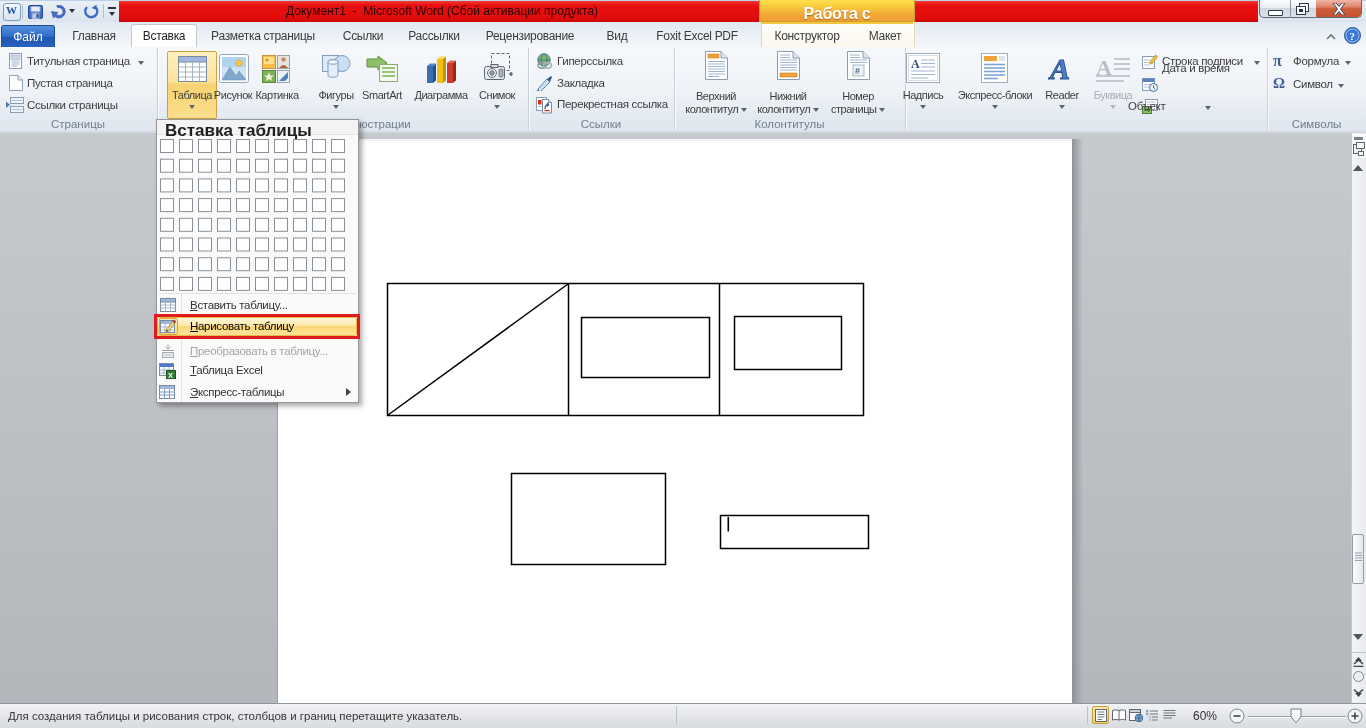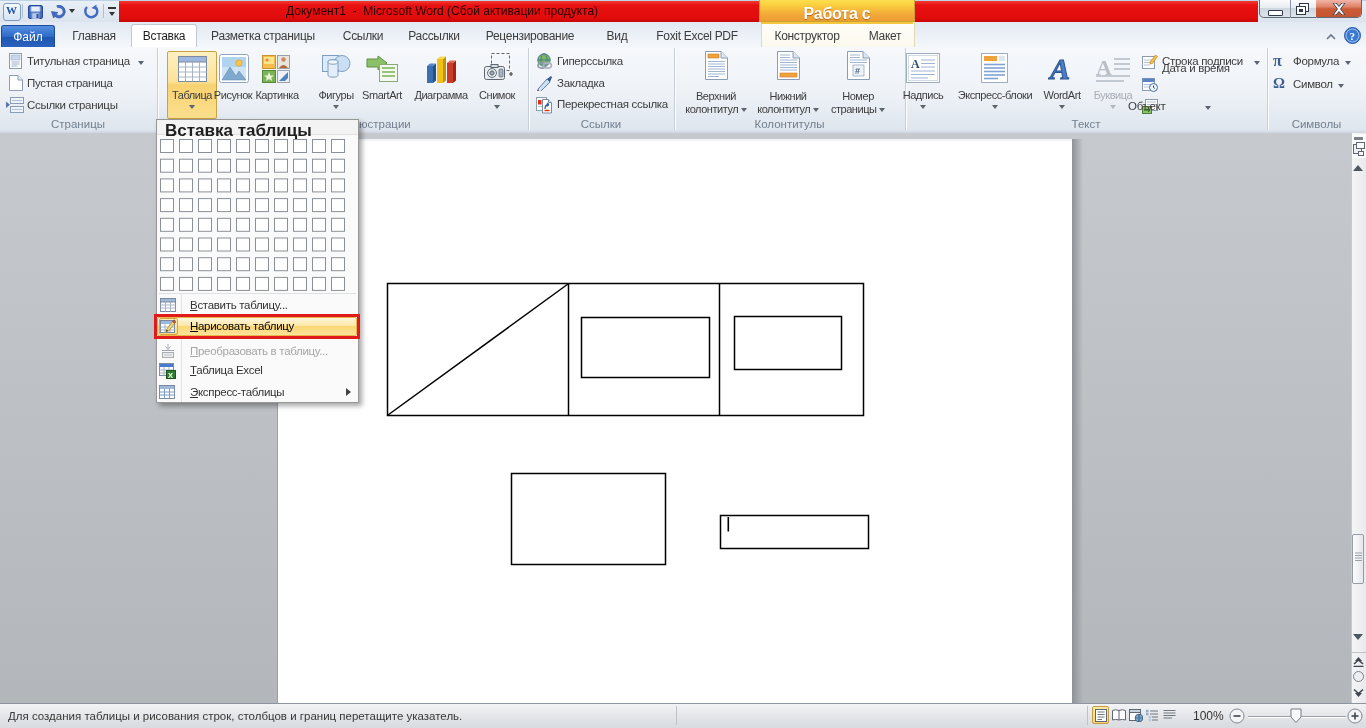--- a/index.html
+++ b/index.html
@@ -290,21 +290,21 @@
         <line x1="3" y1="18.5" x2="24" y2="18.5"></line>
         <line x1="3" y1="22" x2="24" y2="22"></line>
         <line x1="3" y1="25.5" x2="17" y2="25.5"></line>
       </g>
     </svg>
 <div class="ab ctr ilbl" style="left:945px;top:89px;width:100px">Экспресс-блоки</div>
 <div class="ab da" style="left:992px;top:105px"></div>
 <svg class="ab" style="left:1048px;top:52px" width="30" height="32">
       <text x="2" y="27" font-size="30" font-style="italic" font-weight="bold" font-family="Liberation Serif" fill="#4a7ec9" stroke="#2c5492" stroke-width="1">A</text>
     </svg>
-<div class="ab ctr ilbl" style="left:1032px;top:89px;width:60px">WordArt</div>
+<div class="ab ctr ilbl" style="left:1032px;top:89px;width:60px">Reader</div>
 <div class="ab da" style="left:1059px;top:105px"></div>
 <svg class="ab" style="left:1096px;top:53px" width="34" height="30">
       <text x="0" y="22" font-size="22" font-weight="bold" font-family="Liberation Serif" fill="#b9bfc6">A</text>
       <g stroke="#c3c9d0" stroke-width="2">
         <line x1="18" y1="6" x2="34" y2="6"></line>
         <line x1="18" y1="11" x2="34" y2="11"></line>
         <line x1="18" y1="16" x2="34" y2="16"></line>
         <line x1="0" y1="23" x2="34" y2="23"></line>
         <line x1="0" y1="28" x2="28" y2="28"></line>
       </g>
@@ -338,21 +338,20 @@
       <g stroke="#b3c2d6">
         <line x1="5" y1="3" x2="14" y2="3"></line>
         <line x1="5" y1="5.5" x2="14" y2="5.5"></line>
         <line x1="5" y1="8" x2="11" y2="8"></line>
       </g>
       <rect x="0.5" y="7.5" width="9" height="7" fill="#8cc068" stroke="#4e7e33"></rect>
       <path d="M2 11 L8 11 M6 9 L8 11 L6 13" stroke="#2c5a14" fill="none"></path>
     </svg>
 <div class="ab rtxt" style="left:1128px;top:100px">Объект</div>
 <div class="ab da" style="left:1205px;top:106px"></div>
-<div class="lbl" style="left:905px;top:118px;width:362px">Текст</div>
 
 <div class="ab" style="left:1273px;top:52px;font-size:16px;font-weight:bold;color:#3d5e92;font-family:'Liberation Serif',serif">π</div>
 <div class="ab rtxt" style="left:1293px;top:55px">Формула</div>
 <div class="ab da" style="left:1345px;top:61px"></div>
 <div class="ab" style="left:1273px;top:75px;font-size:15px;font-weight:bold;color:#3d5e92;font-family:'Liberation Serif',serif">Ω</div>
 <div class="ab rtxt" style="left:1293px;top:78px">Символ</div>
 <div class="ab da" style="left:1338px;top:84px"></div>
 <div class="lbl" style="left:1267px;top:118px;width:99px">Символы</div>
 
 <div class="ab" style="left:1326px;top:30px;width:8px;height:8px"><svg width="10" height="8">
@@ -445,21 +444,21 @@
       <rect x="2.8" y="9.8" width="2.4" height="2.4" fill="#b7c6da"></rect>
     </svg>
 <svg class="ab" style="left:1163px;top:709px" width="13" height="13">
       <g stroke="#6f7680">
         <line x1="0.5" y1="1.5" x2="12.5" y2="1.5"></line>
         <line x1="0.5" y1="4" x2="12.5" y2="4"></line>
         <line x1="0.5" y1="6.5" x2="12.5" y2="6.5"></line>
         <line x1="0.5" y1="9" x2="9" y2="9"></line>
       </g>
     </svg>
-<div class="ab" style="left:1193px;top:709px;font-size:12px;color:#333">100%</div>
+<div class="ab" style="left:1193px;top:709px;font-size:12px;color:#333">60%</div>
 <svg class="ab" style="left:1229px;top:708px" width="16" height="16">
       <circle cx="8" cy="8" r="7" style="fill:#f2f4f6" stroke="#818892"></circle>
       <line x1="4.5" y1="8" x2="11.5" y2="8" stroke="#3f464f" stroke-width="1.6"></line>
     </svg>
 <div class="ab" style="left:1248px;top:715.5px;width:98px;height:1px;background:#9aa0a8;box-shadow:0 1px 0 #fff"></div>
 <div class="ab" style="left:1295px;top:712px;width:1px;height:8px;background:#9aa0a8"></div>
 <svg class="ab" style="left:1290px;top:708px" width="12" height="16">
       <path d="M1 1 L11 1 L11 9 L6 14.5 L1 9 Z" fill="#f6f8f9" stroke="#757c86"></path>
     </svg>
 <svg class="ab" style="left:1347px;top:708px" width="16" height="16">

